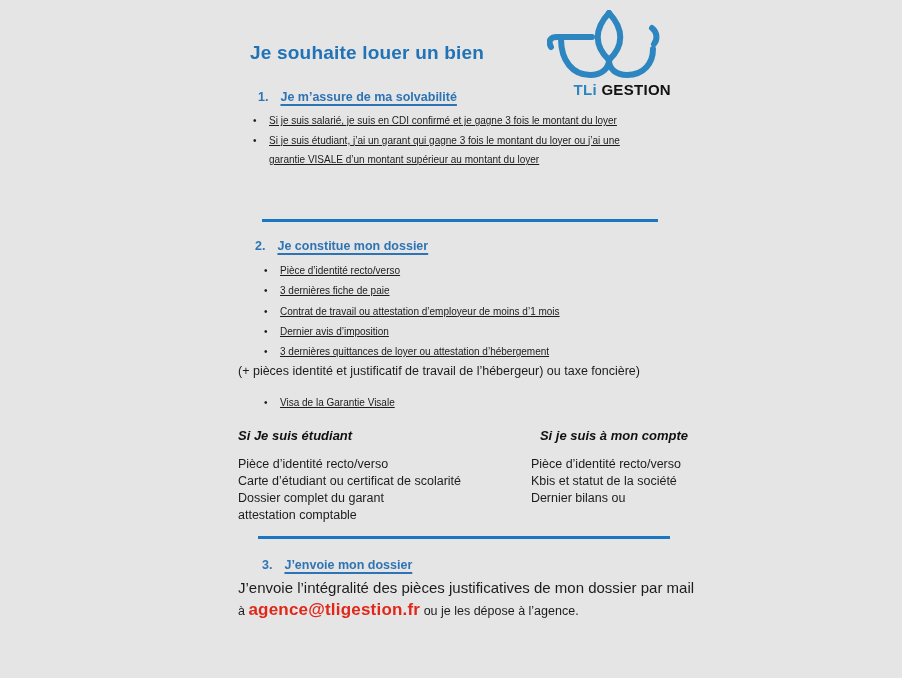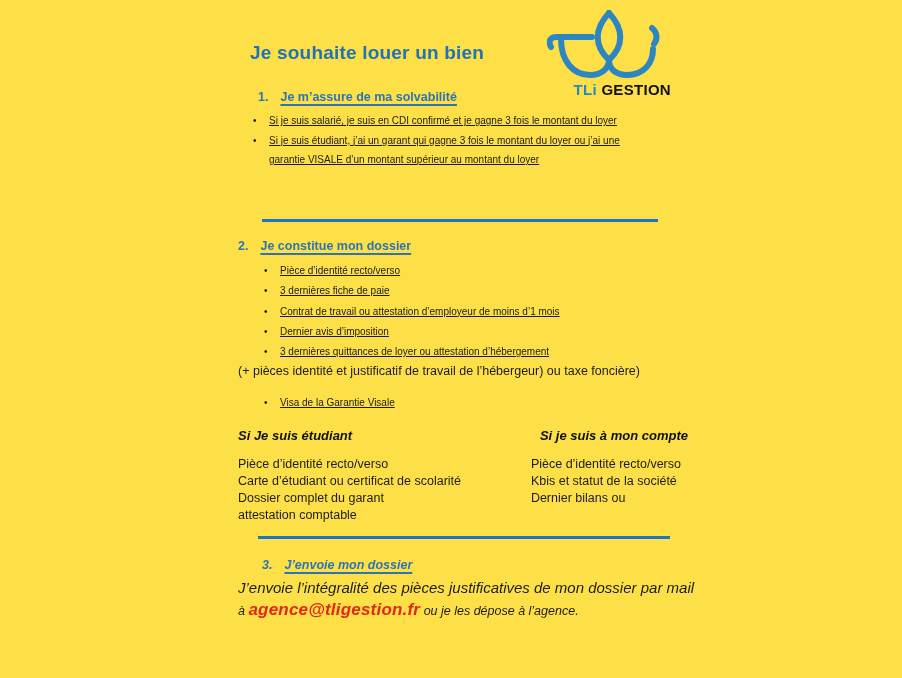--- a/index.html
+++ b/index.html
@@ -5,21 +5,21 @@
   * { box-sizing: border-box; margin: 0; padding: 0; }
   html, body { background: #ffffff; }
   body {
     font-family: "Liberation Sans", sans-serif;
     color: #1c1c1c;
   }
   .page {
     position: relative;
     width: 902px;
     height: 678px;
-    background: #fde047;
+    background: #e5e5e5;
     overflow: hidden;
   }
 
   
   .doc-title {
     position: absolute;
     left: 250px; top: 42px;
     font-size: 19px;
     font-weight: 600;
     letter-spacing: 0.2px;
@@ -83,21 +83,21 @@
   .divider {
     position: absolute;
     height: 2.5px;
     background: #1b76c4;
   }
   .divider-1 { left: 262px; top: 219px; width: 396px; }
   .divider-2 { left: 258px; top: 536px; width: 412px; }
 
   
   .s2 { position: absolute; left: 238px; top: 239px; width: 436px; }
-  .s2 .sec-heading { }
+  .s2 .sec-heading { margin-left: 17px; }
   .s2 .blist { margin-top: 8px; padding-left: 26px; }
   .s2 .blist li { line-height: 20.3px; }
   .s2 .note {
     font-size: 12.5px;
     line-height: 19.5px;
     width: 432px;
     margin-top: 0px;
   }
   .s2 .blist.last { margin-top: 11px; }
 
@@ -117,21 +117,21 @@
     font-weight: 700;
     font-style: italic;
     color: #111111;
     margin-bottom: 13px;
     white-space: nowrap;
   }
   .col-right .col-title { padding-left: 9px; }
   .col-item { line-height: 17px; white-space: nowrap; }
 
   
-  .s3 { position: absolute; left: 238px; top: 558px; width: 440px; font-style: italic; }
+  .s3 { position: absolute; left: 238px; top: 558px; width: 440px; }
   .s3 .sec-heading { margin-left: 24px; }
   .s3 .p1 {
     margin-top: 7px;
     font-size: 15px;
     white-space: nowrap;
   }
   .s3 .p2 {
     margin-top: 4px;
     font-size: 12.5px;
     white-space: nowrap;

